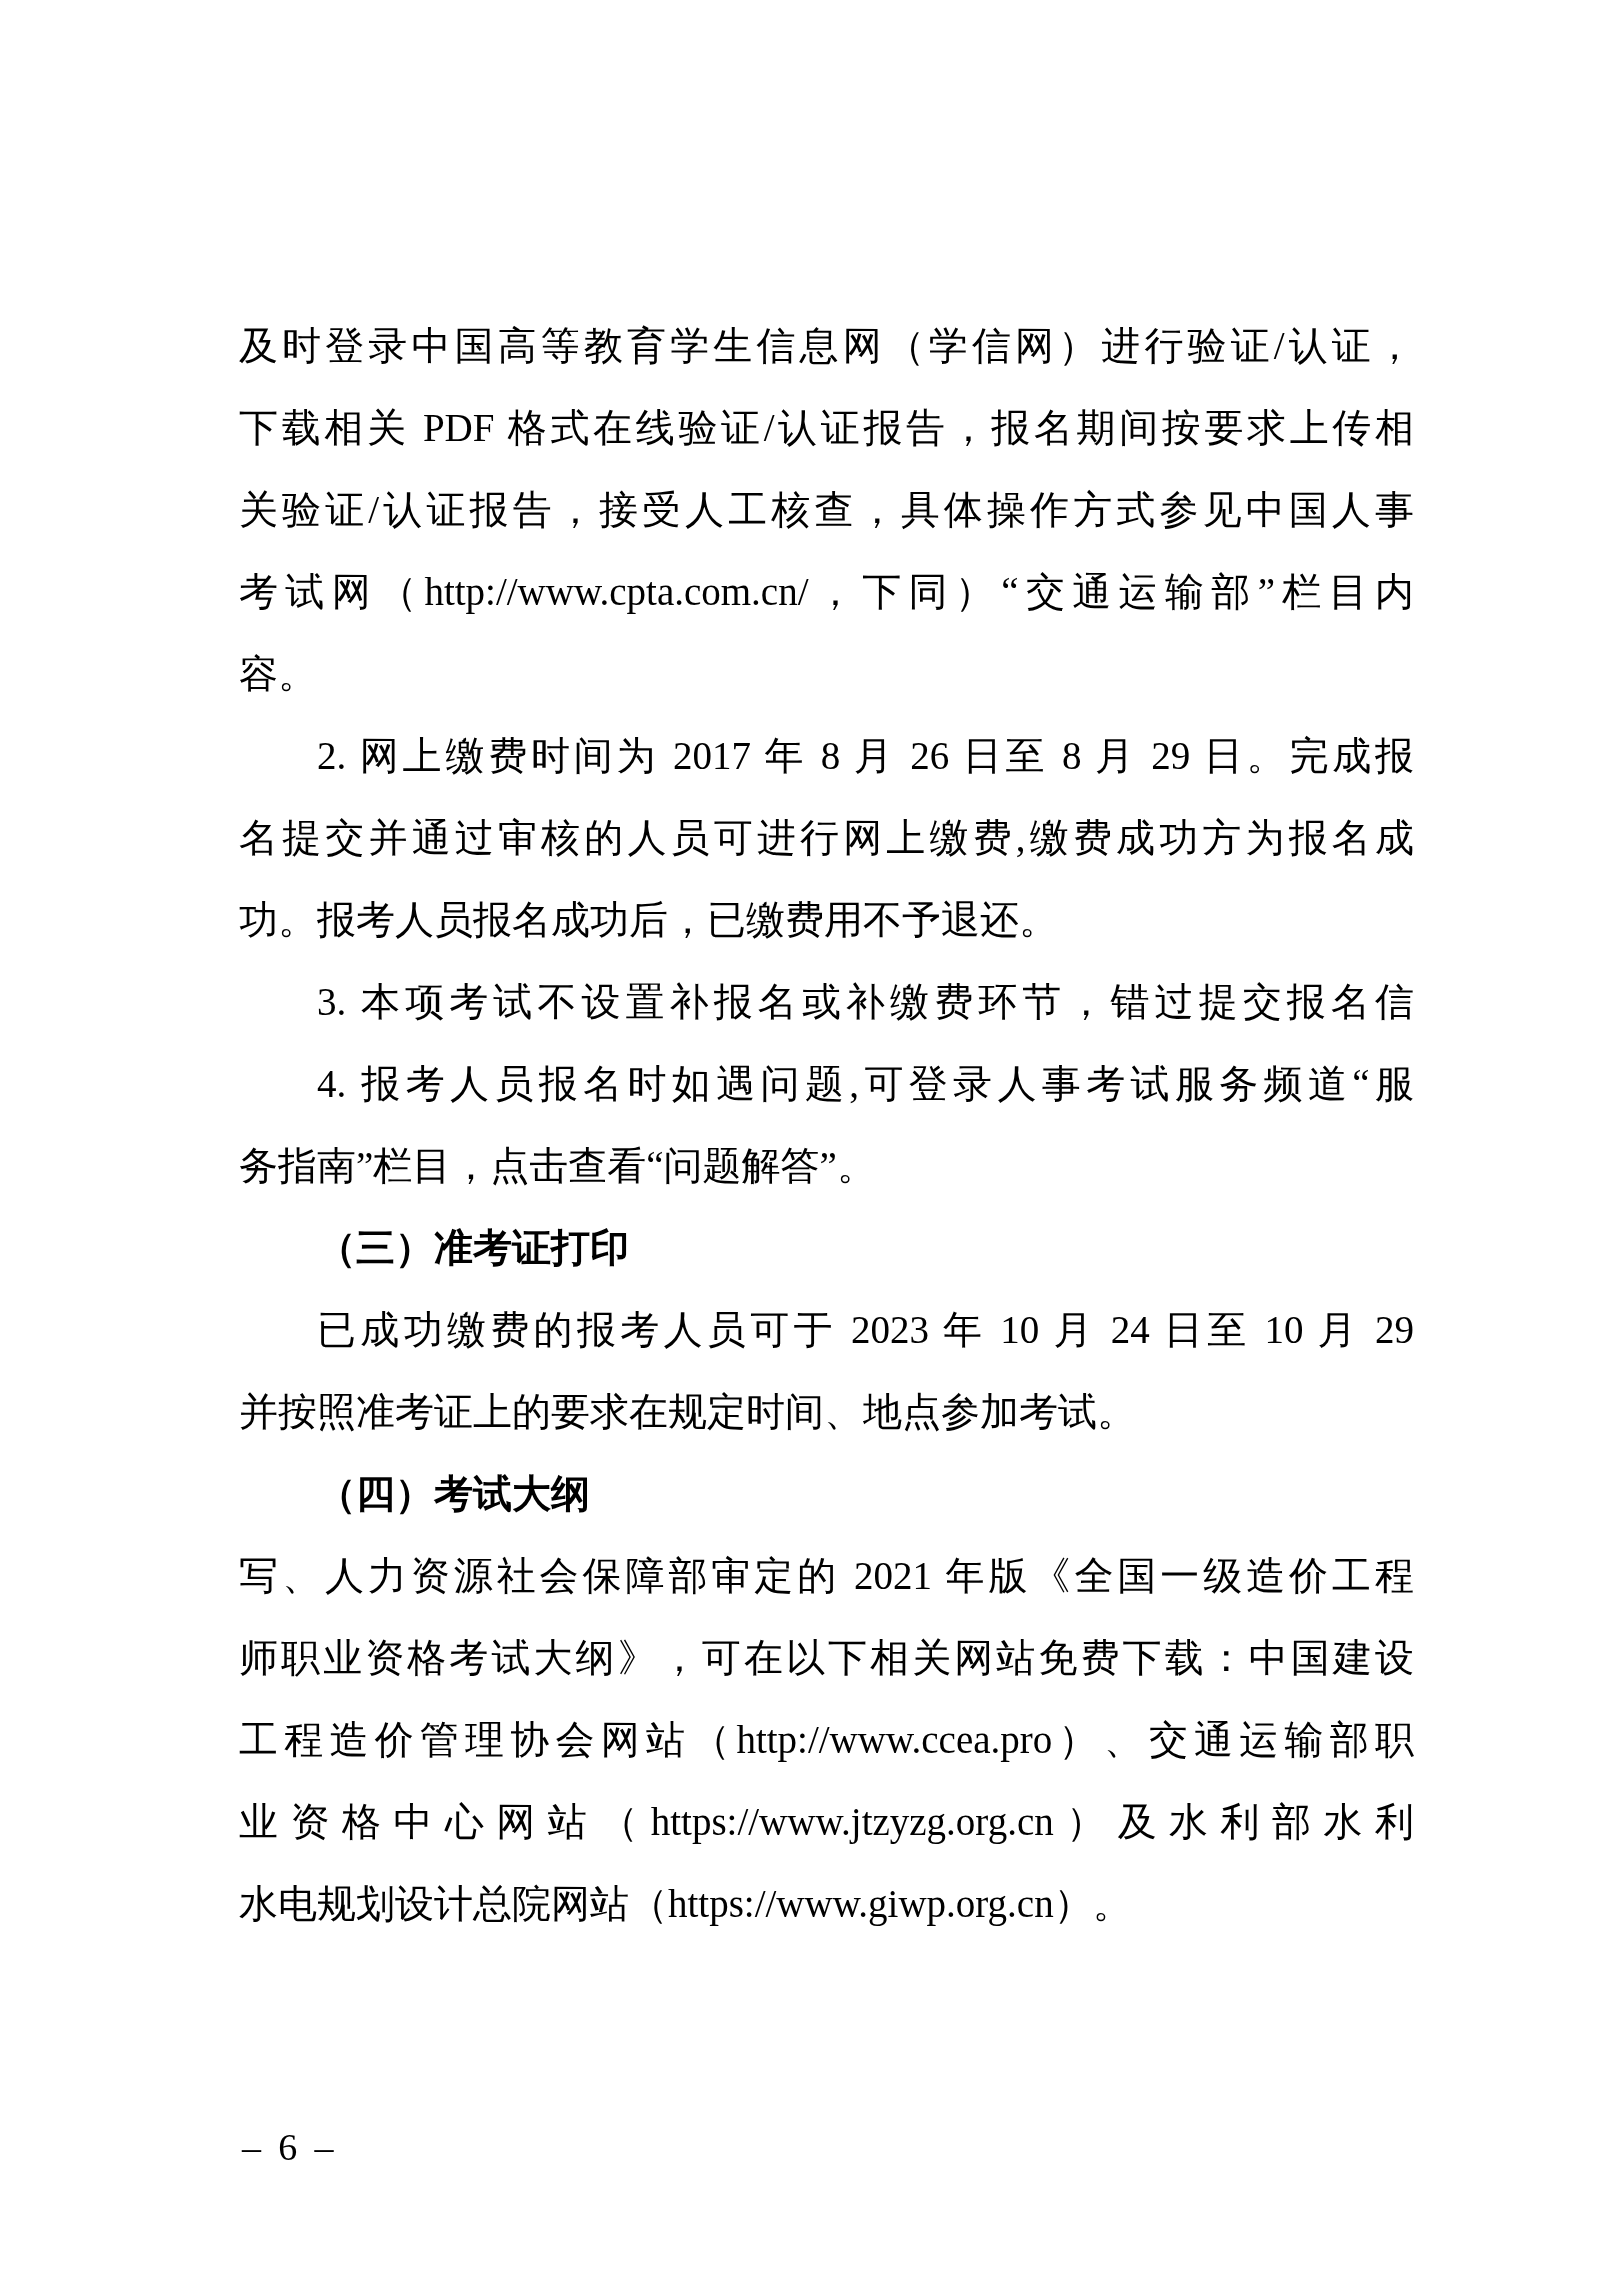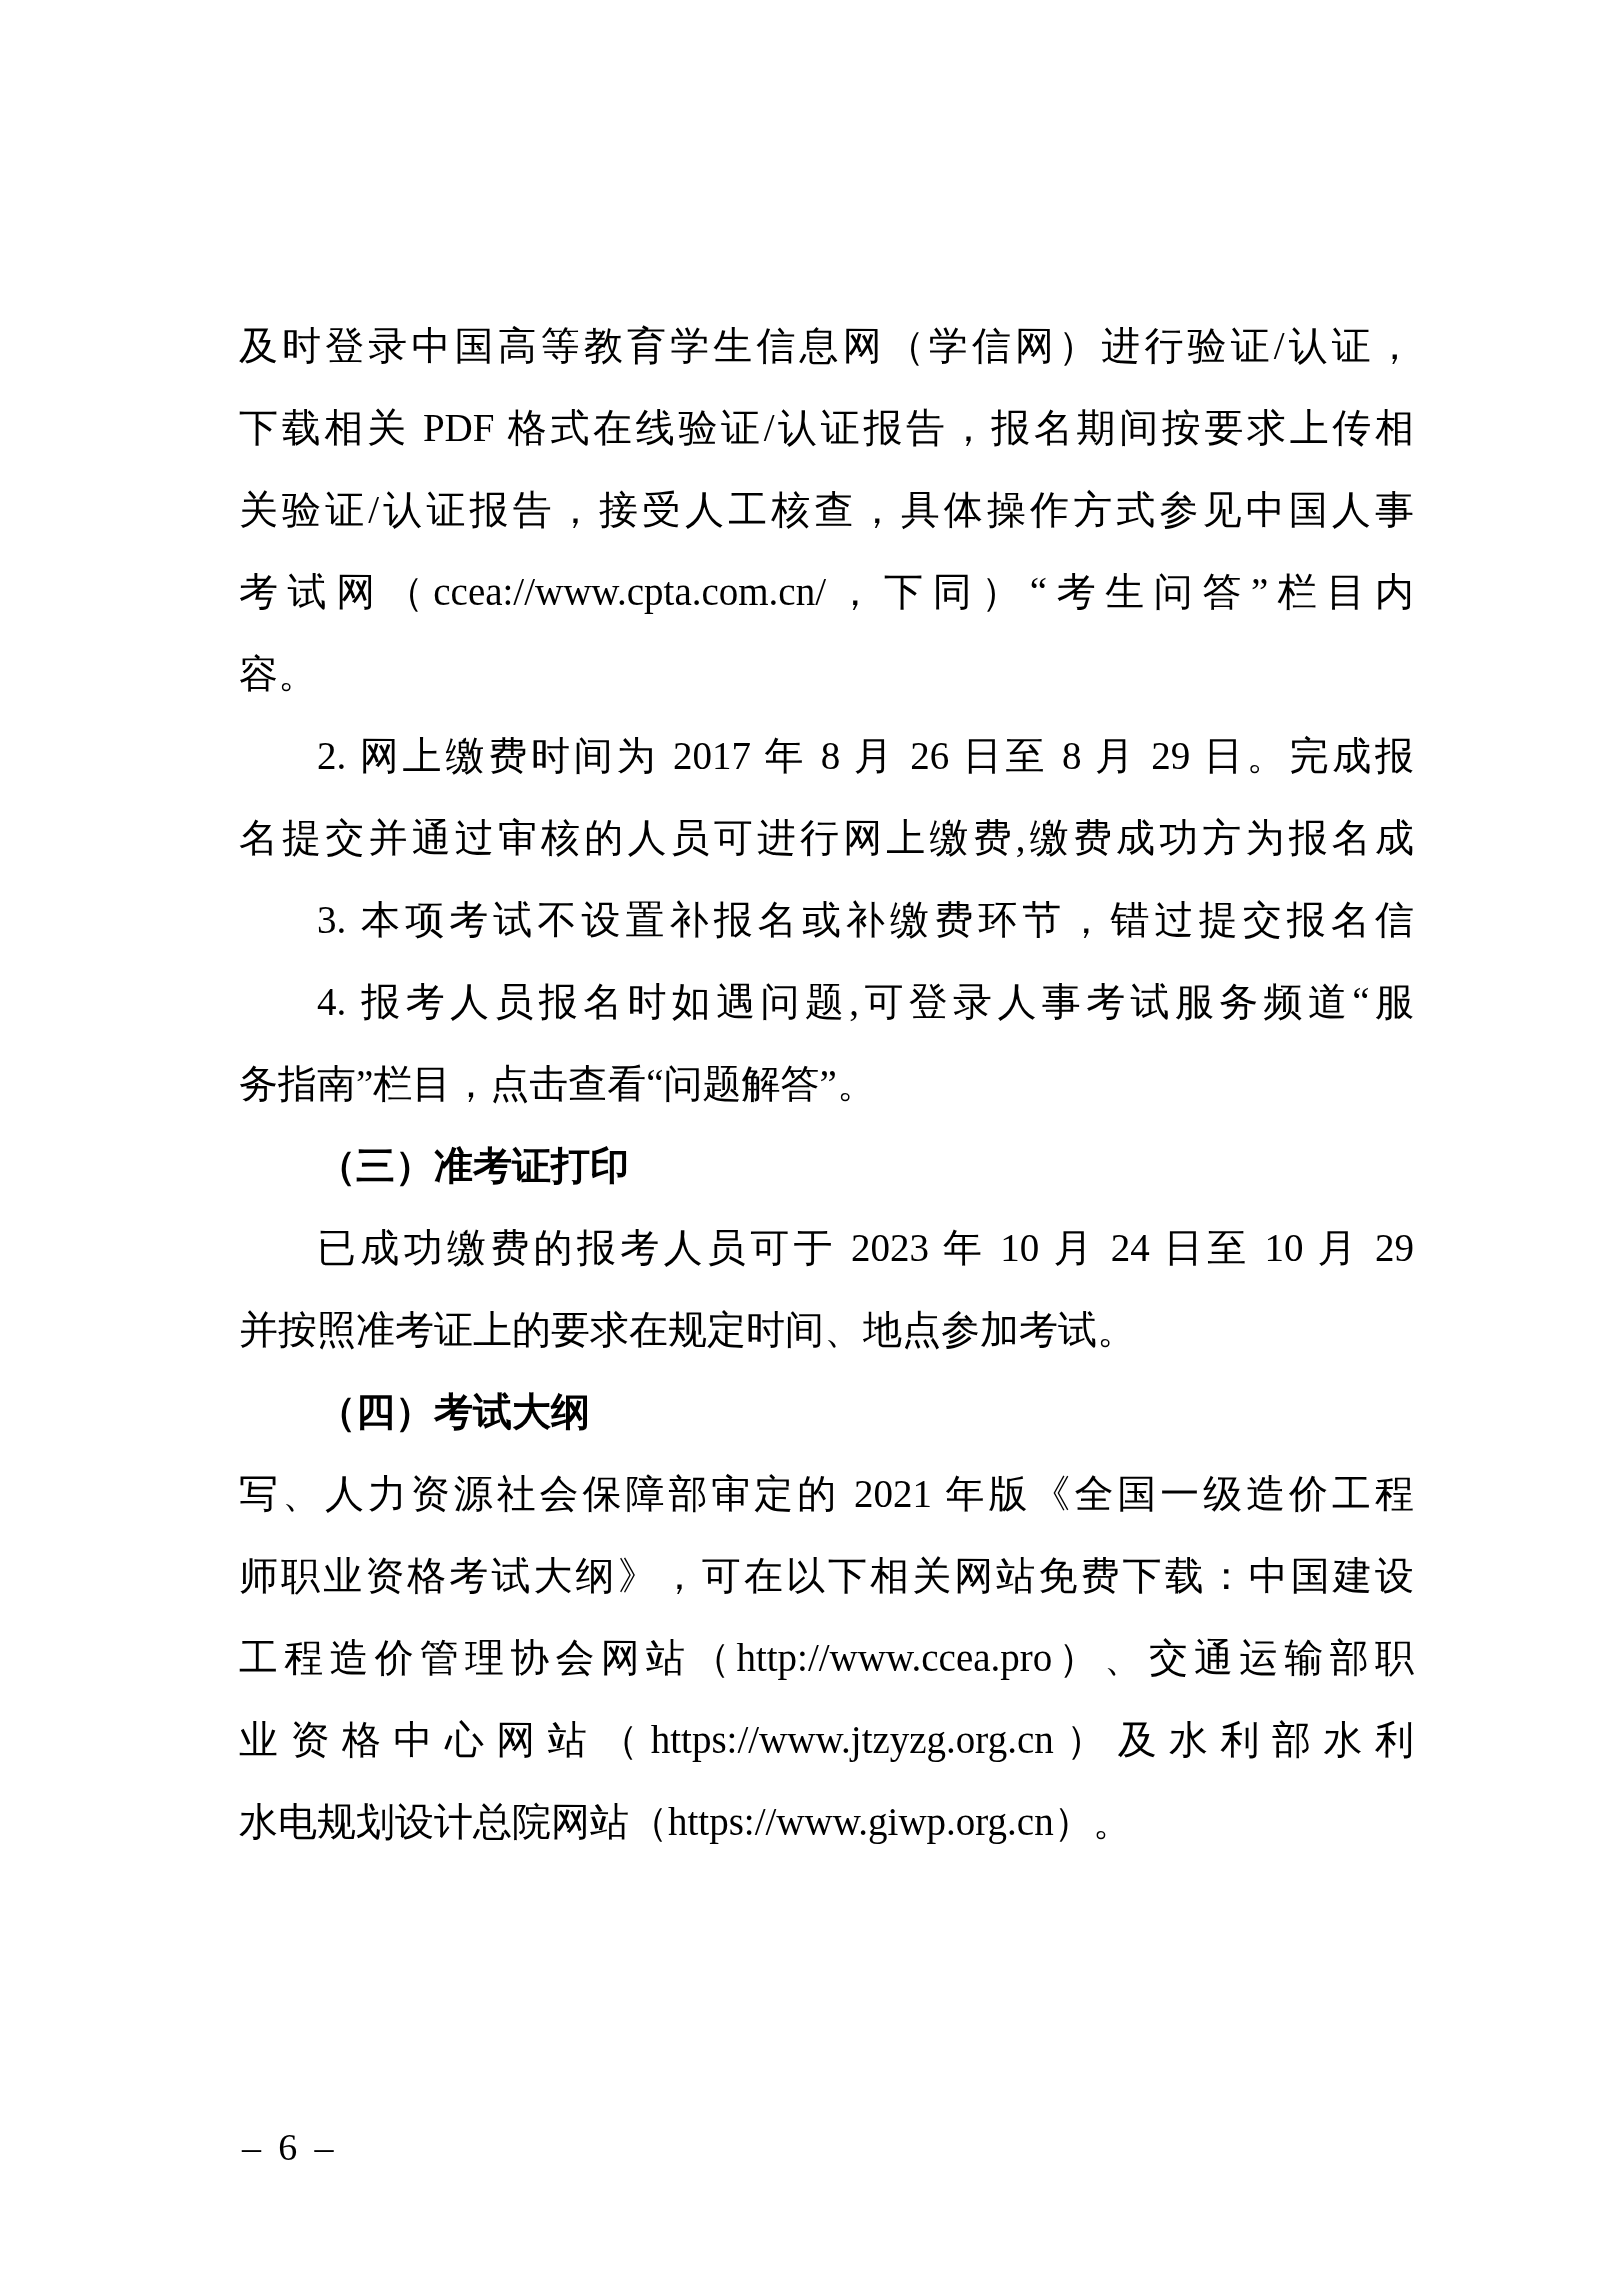--- a/index.html
+++ b/index.html
@@ -41,24 +41,25 @@
   }
 </style>
 </head>
 <body>
 
 <div class="page">
   <main class="doc-body">
       <div class="line">及时登录中国高等教育学生信息网（学信网）进行验证/认证，</div>
       <div class="line">下载相关 PDF 格式在线验证/认证报告，报名期间按要求上传相</div>
       <div class="line">关验证/认证报告，接受人工核查，具体操作方式参见中国人事</div>
-      <div class="line">考试网（ccea://www.cpta.com.cn/，下同）“考生问答”栏目内</div>
+      <div class="line">考试网（http://www.cpta.com.cn/，下同）“交通运输部”栏目内</div>
       <div class="line para-end">容。</div>
       <div class="line indent">2. 网上缴费时间为 2017 年 8 月 26 日至 8 月 29 日。完成报</div>
       <div class="line">名提交并通过审核的人员可进行网上缴费,缴费成功方为报名成</div>
+      <div class="line para-end">功。报考人员报名成功后，已缴费用不予退还。</div>
       <div class="line indent">3. 本项考试不设置补报名或补缴费环节，错过提交报名信</div>
       <div class="line indent">4. 报考人员报名时如遇问题,可登录人事考试服务频道“服</div>
       <div class="line para-end">务指南”栏目，点击查看“问题解答”。</div>
       <div class="line indent para-end bold">（三）准考证打印</div>
       <div class="line indent">已成功缴费的报考人员可于 2023 年 10 月 24 日至 10 月 29</div>
       <div class="line para-end">并按照准考证上的要求在规定时间、地点参加考试。</div>
       <div class="line indent para-end bold">（四）考试大纲</div>
       <div class="line">写、人力资源社会保障部审定的 2021 年版《全国一级造价工程</div>
       <div class="line">师职业资格考试大纲》，可在以下相关网站免费下载：中国建设</div>
       <div class="line">工程造价管理协会网站（http://www.ccea.pro）、交通运输部职</div>

